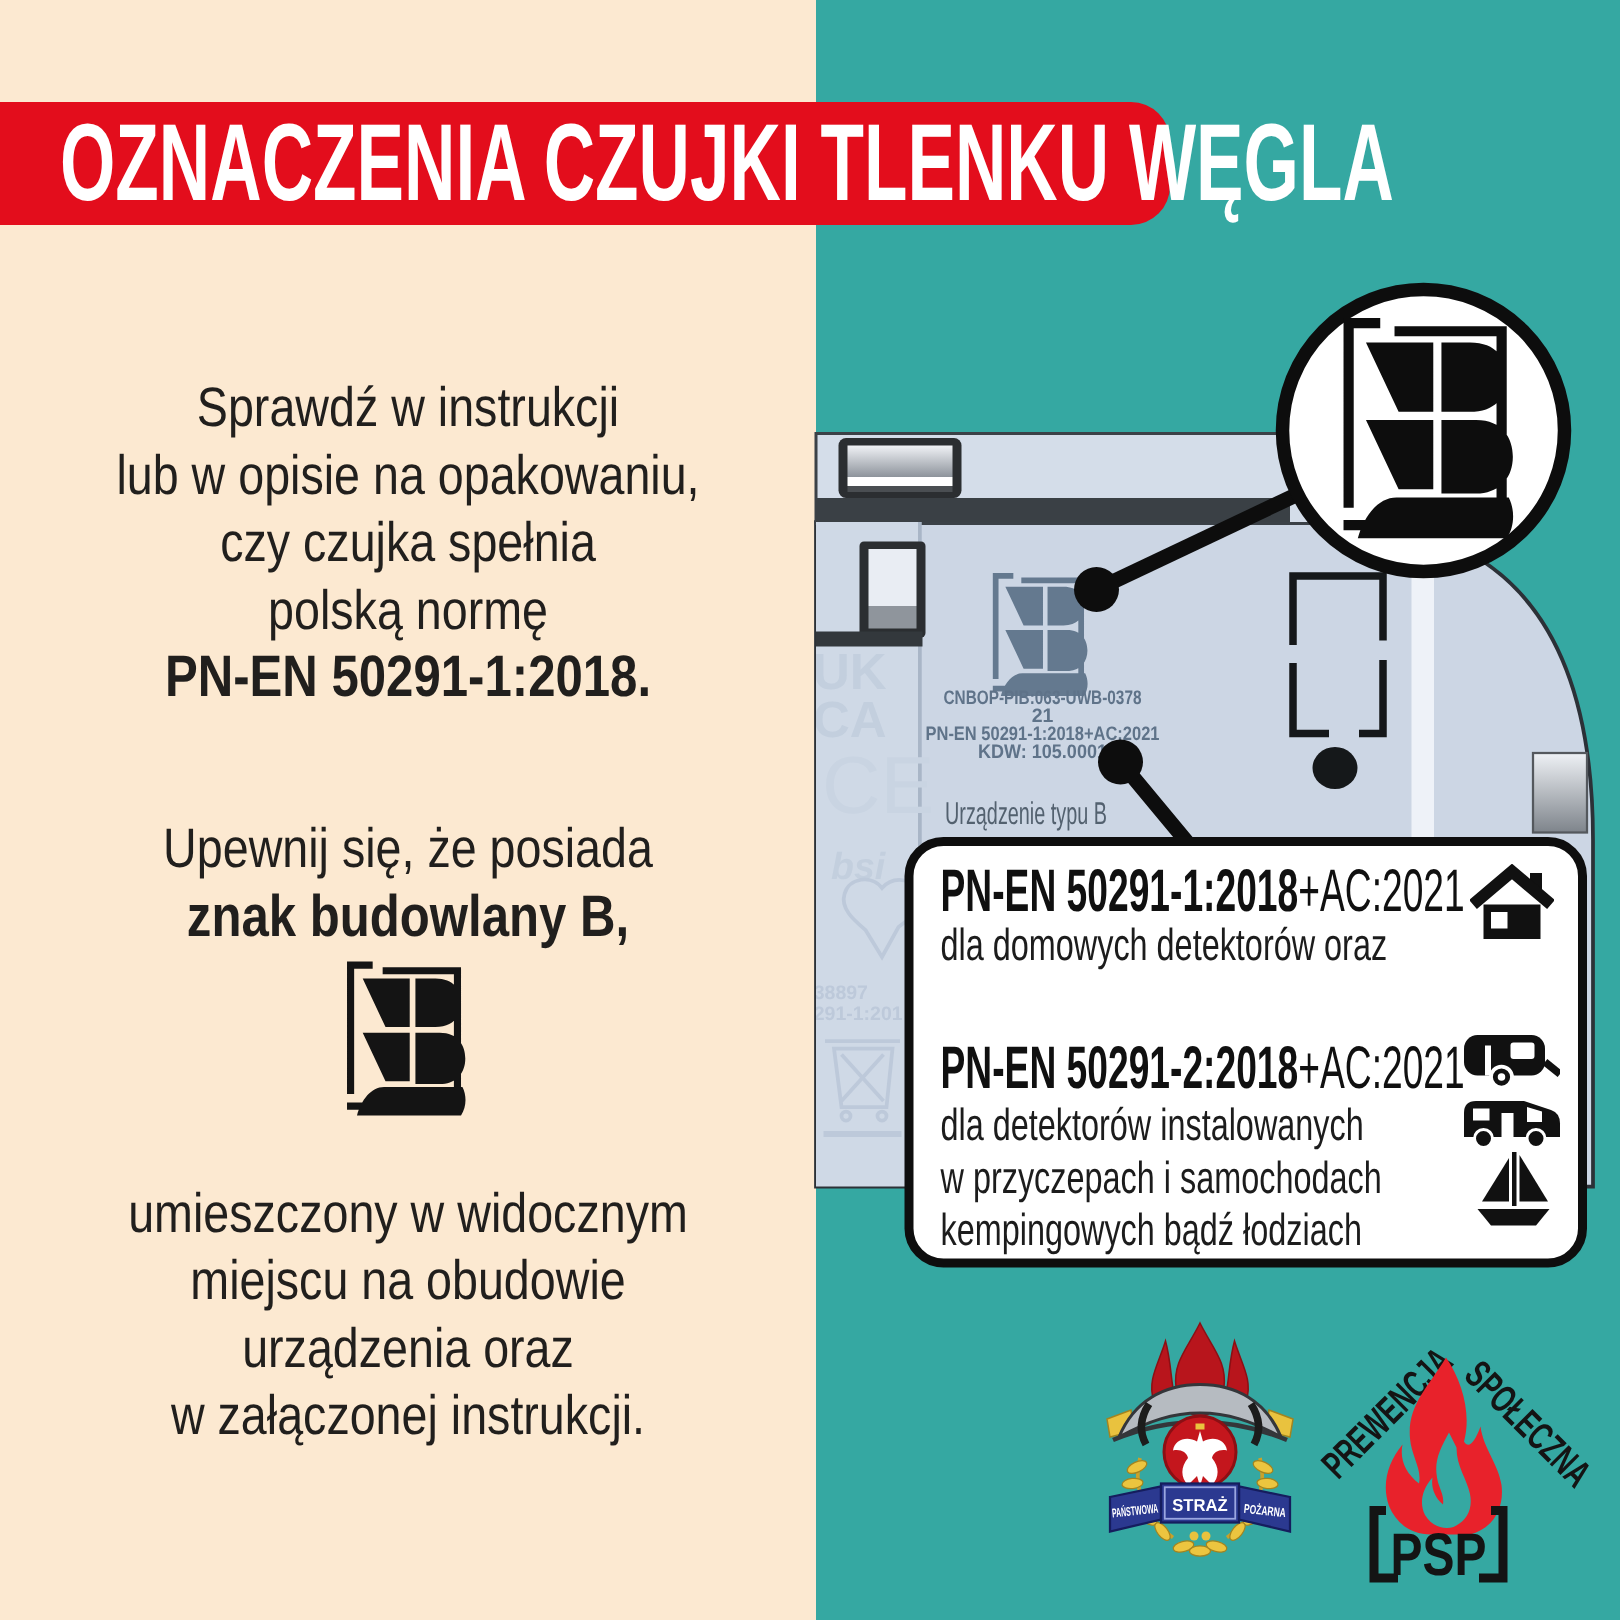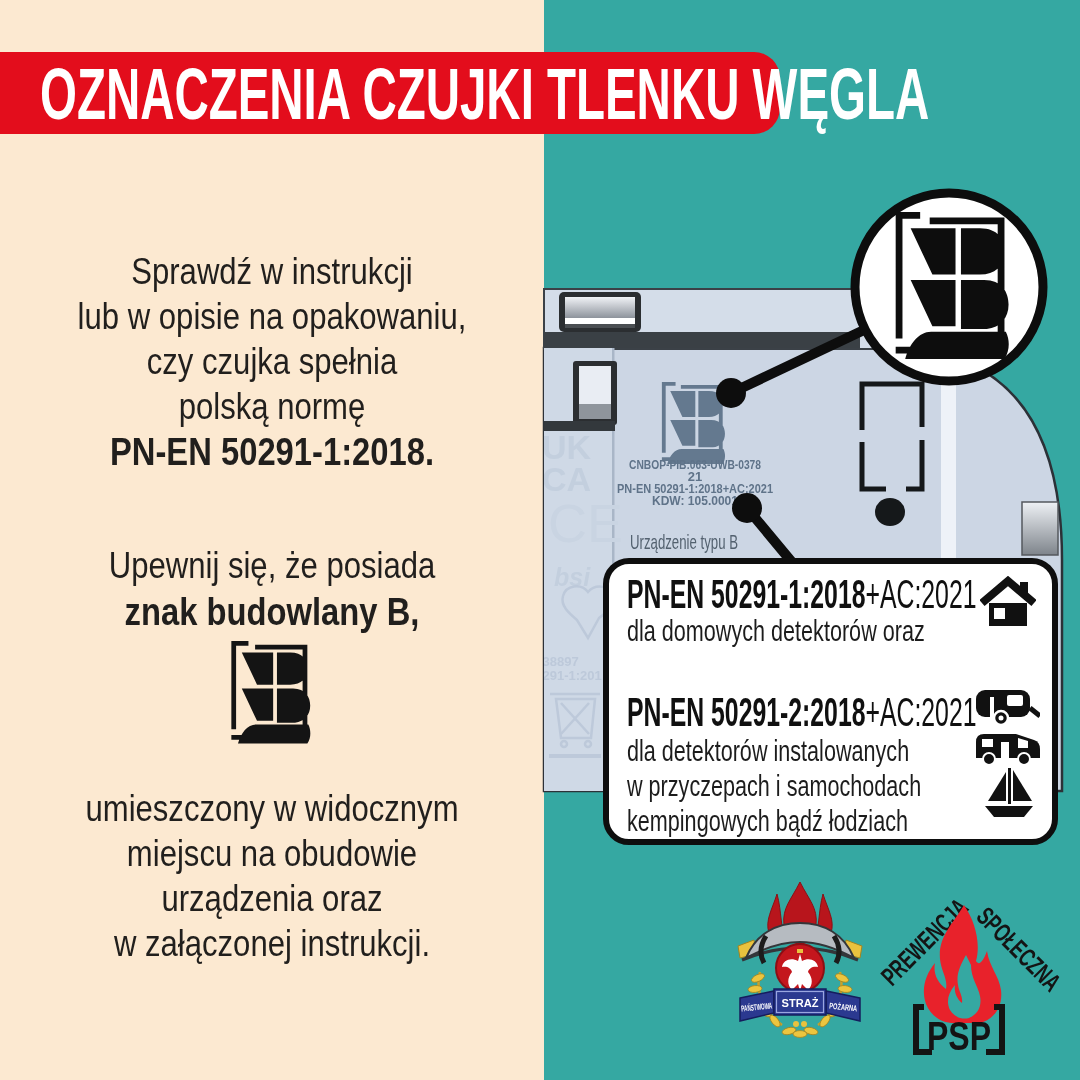--- a/index.html
+++ b/index.html
@@ -4,21 +4,21 @@
 <style>
   html,body{margin:0;padding:0;background:#777;}
   .canvas{
     position:relative;width:1080px;height:1080px;overflow:hidden;
     background:#fce9d1;font-family:"Liberation Sans",sans-serif;
   }
   .teal-bg{position:absolute;left:544px;top:0;width:536px;height:1080px;background:#35a8a2;}
   .scene{position:absolute;left:0;top:0;width:1080px;height:1080px;font-family:"Liberation Sans",sans-serif;}
 
   
-  .banner{position:absolute;left:0;top:52px;width:780px;height:82px;background:#e30d1c;border-radius:0 26px 26px 0;z-index:6;}
+  .banner{position:absolute;left:0;top:68px;width:780px;height:82px;background:#e30d1c;border-radius:0 26px 26px 0;z-index:6;}
   .banner-text{
     position:absolute;left:40px;top:50%;transform:translateY(-50%) scaleX(.65);transform-origin:left center;
     white-space:nowrap;color:#fff;font-weight:bold;font-size:73px;letter-spacing:0px;
   }
 
   
   .tblock{position:absolute;left:0;width:544px;text-align:center;color:#211f1d;
     transform:scaleX(.84);font-size:37px;line-height:45px;z-index:5;}
   .tblock .bold{font-weight:bold;font-size:39px;}
   #block1{top:249px;}

